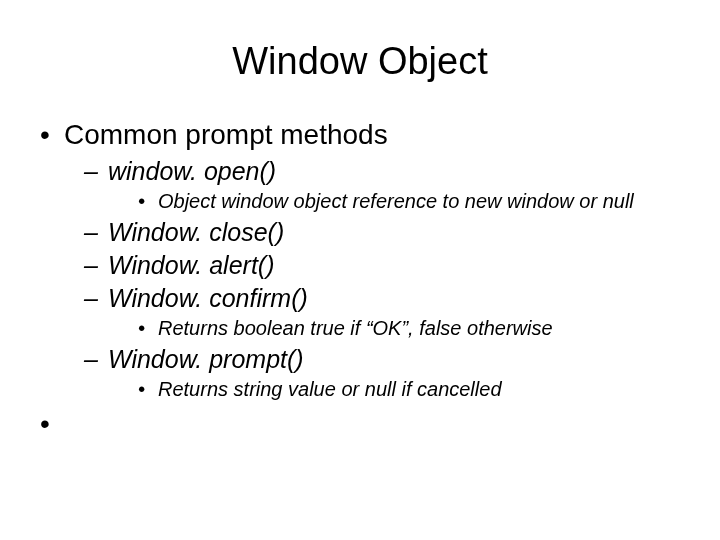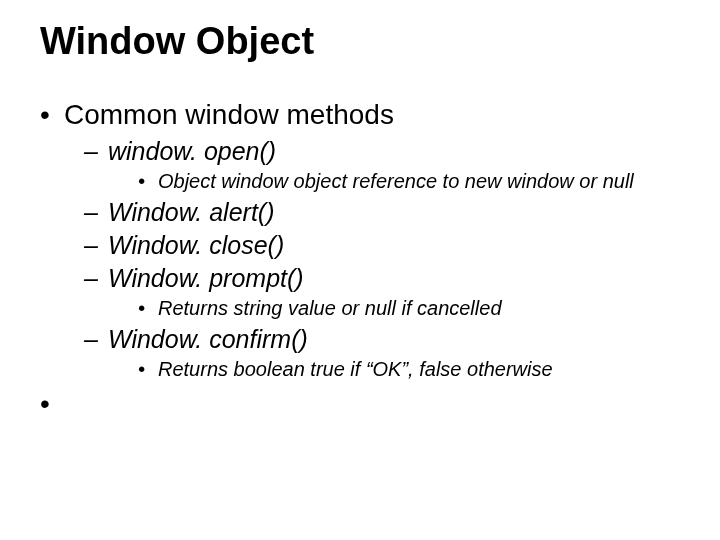--- a/index.html
+++ b/index.html
@@ -10,24 +10,25 @@
       font-family: Arial, Helvetica, sans-serif;
       color: #000;
       overflow: hidden;
     }
     .slide {
       width: 100%;
       height: 100%;
       padding: 20px 40px;
     }
     .title {
+      text-align: center;
       font-size: 38px;
-      font-weight: bold;
+      font-weight: normal;
       margin-bottom: 36px;
-      margin-top: 0;
+      margin-top: 20px;
     }
     ul { list-style: none; }
     .level1 > li {
       font-size: 28px;
       position: relative;
       padding-left: 24px;
       margin-bottom: 6px;
     }
     .level1 > li::before {
       content: "•";
@@ -84,49 +85,49 @@
     }
   </style>
 </head>
 <body>
 
 <div class="slide">
   <h1 class="title">Window Object</h1>
 
   <ul class="level1">
     <li>
-      <span>Common window methods</span>
+      <span>Common prompt methods</span>
       <ul class="level2">
         <li>
           <span>window. open()</span>
           <ul class="level3">
             <li>
               <span>Object window object reference to new window or null</span>
             </li>
           </ul>
         </li>
         <li>
+          <span>Window. close()</span>
+        </li>
+        <li>
           <span>Window. alert()</span>
         </li>
         <li>
-          <span>Window. close()</span>
+          <span>Window. confirm()</span>
+          <ul class="level3">
+            <li>
+              <span>Returns boolean true if “OK”, false otherwise</span>
+            </li>
+          </ul>
         </li>
         <li>
           <span>Window. prompt()</span>
           <ul class="level3">
             <li>
               <span>Returns string value or null if cancelled</span>
-            </li>
-          </ul>
-        </li>
-        <li>
-          <span>Window. confirm()</span>
-          <ul class="level3">
-            <li>
-              <span>Returns boolean true if “OK”, false otherwise</span>
             </li>
           </ul>
         </li>
       </ul>
     </li>
   </ul>
   <div class="empty-bullet"></div>
 </div>
 
 </body></html>

